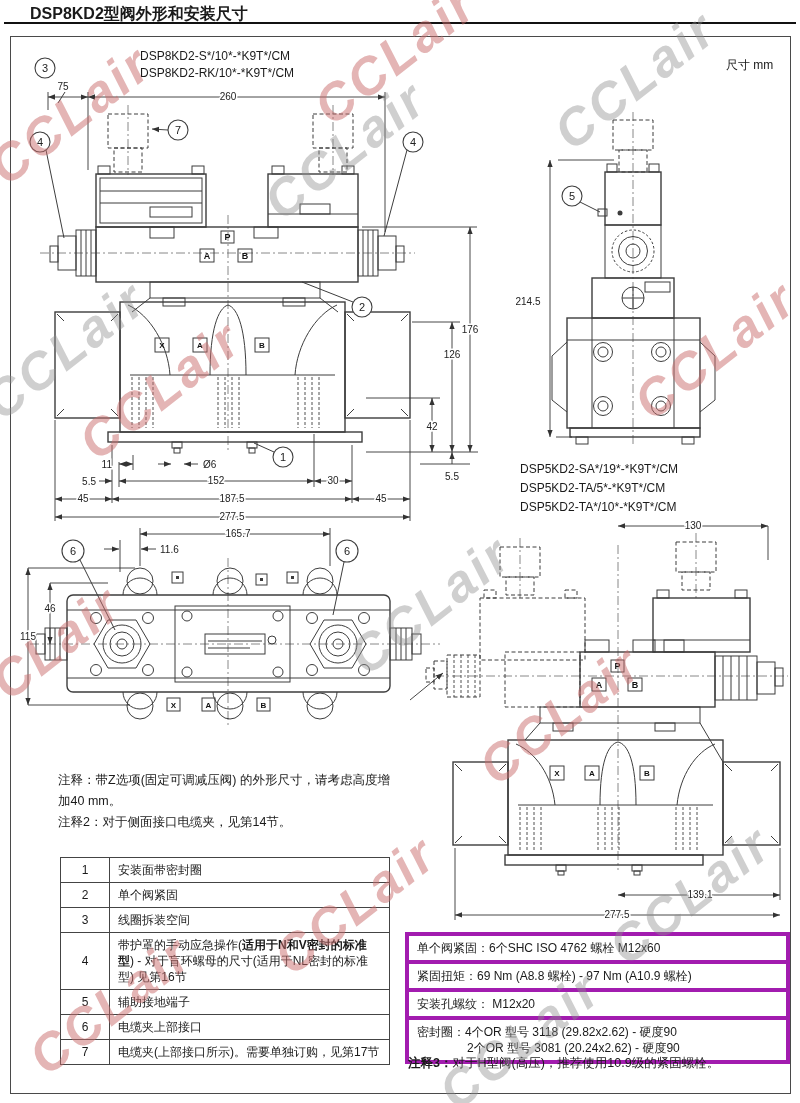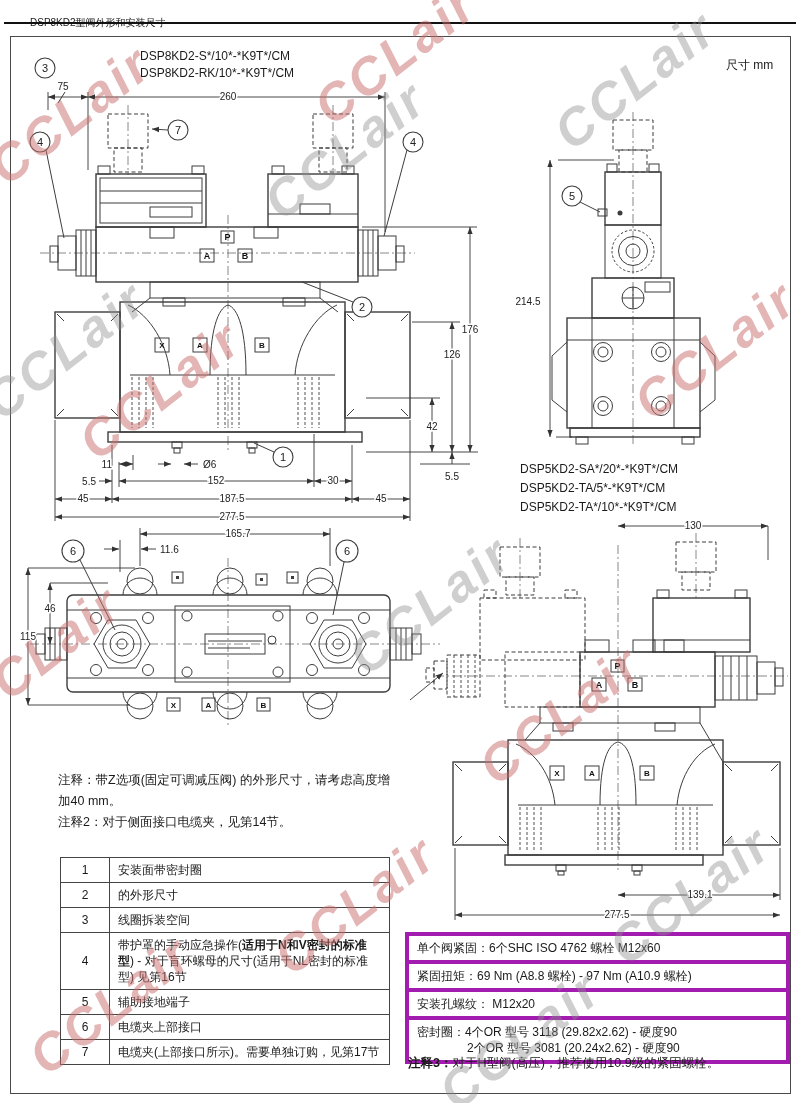--- a/index.html
+++ b/index.html
@@ -4,21 +4,21 @@
 <style>
   html,body{margin:0;padding:0;background:#e8e8e8}
   .page{position:relative;width:800px;height:1103px;background:#fff;overflow:hidden;
         font-family:"Liberation Sans","DejaVu Sans",sans-serif;color:#1a1a1a}
   
   .wm-layer{position:absolute;inset:0;z-index:5;pointer-events:none}
   .wm{position:absolute;font-weight:bold;font-style:italic;font-size:52px;letter-spacing:3px;
       white-space:nowrap;transform:translate(-50%,-50%) rotate(-38deg)}
   .wm.red{color:rgba(201,108,108,.5)}
   .wm.gray{color:rgba(140,140,140,.42)}
-  .title{position:absolute;left:30px;top:16px;font-size:10px;font-weight:normal;z-index:2}
+  .title{position:absolute;left:30px;top:4px;font-size:16px;font-weight:bold;z-index:2}
   .title-rule{position:absolute;left:4px;top:22px;width:792px;border-top:2px solid #111;z-index:2}
   .frame{position:absolute;left:10px;top:36px;width:779px;height:1056px;border:1px solid #4a4a4a;z-index:1}
   .units{position:absolute;left:726px;top:57px;font-size:12px;z-index:2}
   .models{position:absolute;font-weight:normal;font-size:12px;z-index:2}
   #models1{left:140px;top:48px;line-height:17px}
   #models2{left:520px;top:460px;line-height:19px}
   .sb-note{position:absolute;left:350px;top:694px;font-size:12px;line-height:22px;z-index:2}
   .note-block{position:absolute;left:58px;top:770px;width:334px;font-size:12.5px;line-height:21px;z-index:2}
   .note-label{font-weight:normal}
   table.legend{position:absolute;left:60px;top:857px;width:330px;border-collapse:collapse;
@@ -53,40 +53,40 @@
   <div class="title-rule"></div>
   <div class="frame"></div>
   <div class="units">尺寸 mm</div>
 
   <div class="models" id="models1">
     <div>DSP8KD2-S*/10*-*K9T*/CM</div>
     <div>DSP8KD2-RK/10*-*K9T*/CM</div>
   </div>
 
   <div class="models" id="models2">
-    <div>DSP5KD2-SA*/20*-*K9T*/CM</div>
+    <div>DSP5KD2-SA*/19*-*K9T*/CM</div>
     <div>DSP5KD2-TA/5*-*K9T*/CM</div>
     <div>DSP5KD2-TA*/10*-*K9T*/CM</div>
   </div>
 
 
   <div class="note-block">
     <div><span class="note-label">注释：</span><span>带Z选项(固定可调减压阀) 的外形尺寸，请考虑高度增加40 mm。</span></div>
     <div><span class="note-label">注释2：</span><span>对于侧面接口电缆夹，见第14节。</span></div>
   </div>
 
   <table class="legend">
     <tbody>
         <tr>
           <td class="num">1</td>
           <td>安装面带密封圈</td>
         </tr>
     <tr>
           <td class="num">2</td>
-          <td>的外形尺寸</td>
+          <td>单个阀紧固</td>
         </tr>
     <tr>
           <td class="num">3</td>
           <td>线圈拆装空间</td>
         </tr>
     <tr>
           <td class="num">4</td>
         <td><span>带护罩的手动应急操作(</span><b>适用于N和V密封的标准型</b><span>) - 对于盲环螺母的尺寸(适用于NL密封的标准型) 见第16节</span></td>
         </tr>
     <tr>

